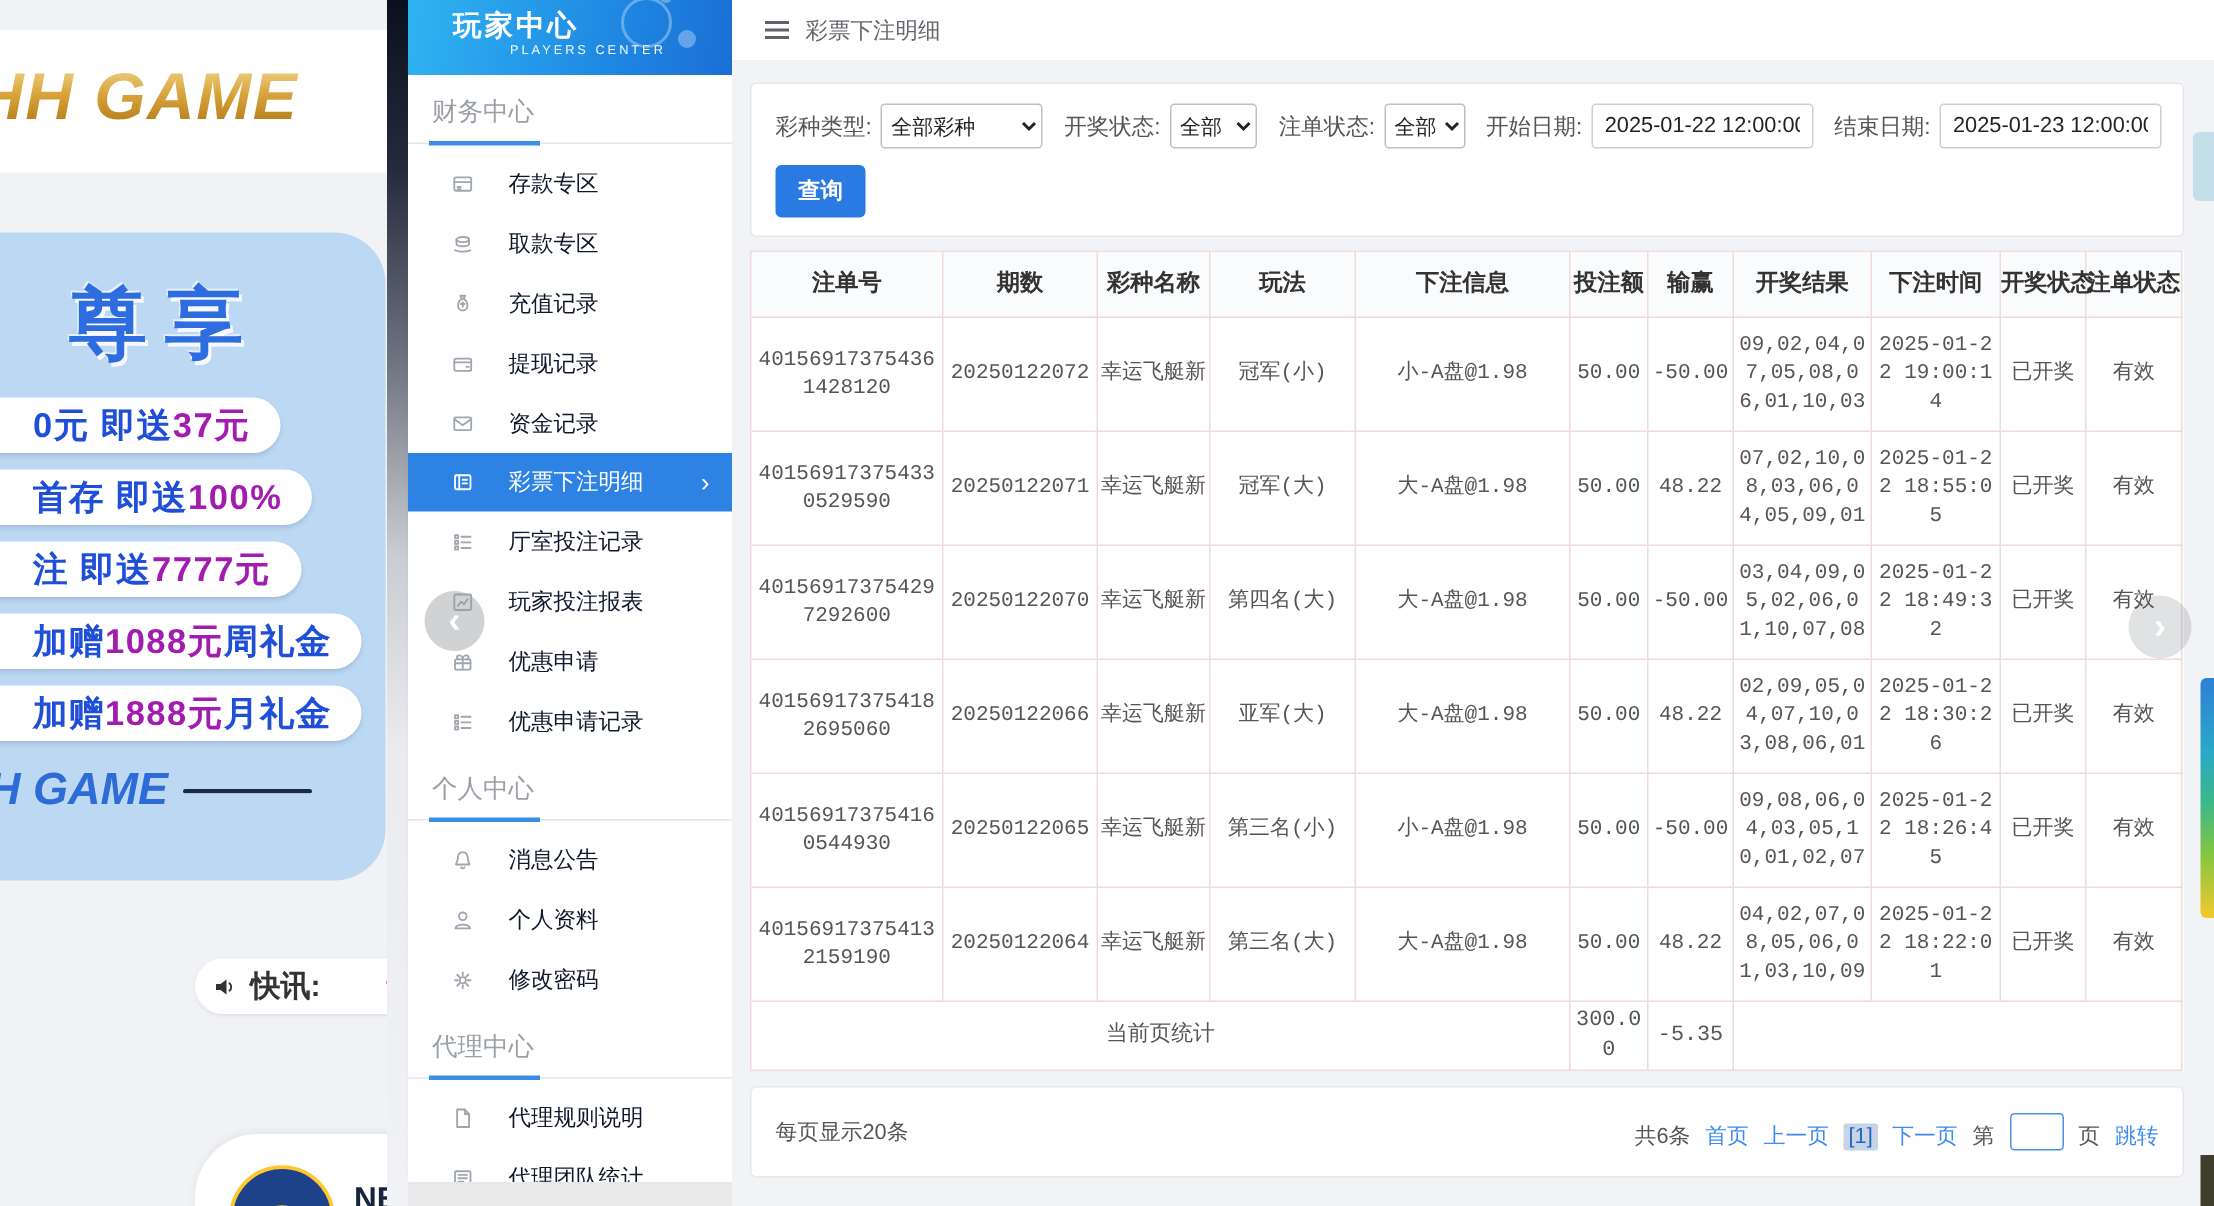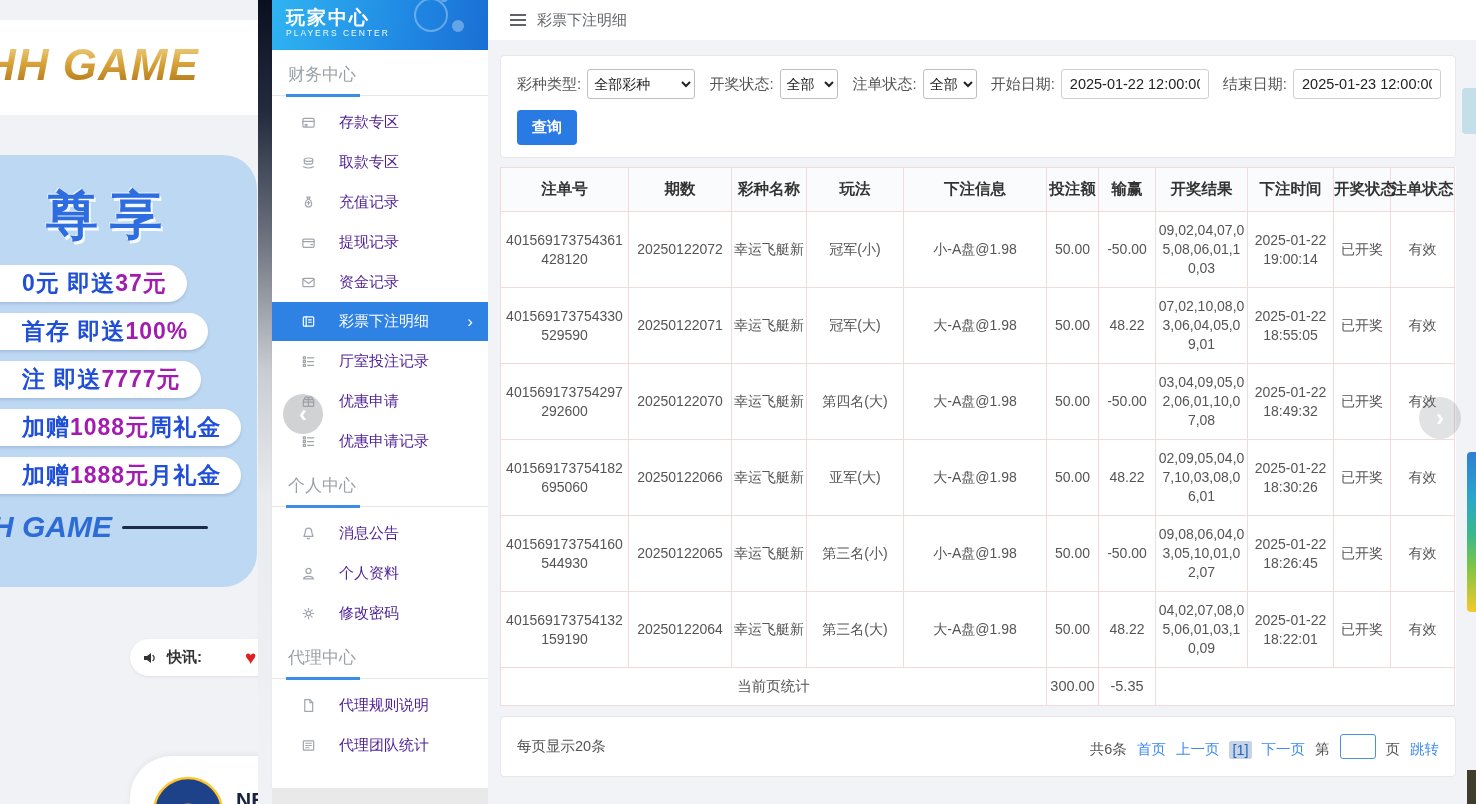--- a/index.html
+++ b/index.html
@@ -10,45 +10,45 @@
   .left-page { position:absolute; left:0; top:0; width:258px; height:804px; background:#f0f2f5; overflow:hidden;margin-top:20px; }
   .left-header { height:95px; background:#fff; overflow:hidden; }
   .logo-text { display:inline-block; margin:20px 0 0 -16px; font-size:44px; font-style:italic; font-weight:900; letter-spacing:1px; background:linear-gradient(180deg,#f3dc96 0%,#d9a43c 45%,#a96f10 100%); -webkit-background-clip:text; background-clip:text; color:transparent; white-space:nowrap; }
   .promo-panel { position:absolute; left:-22px; top:135px; width:279px; height:432px; background:#bdd8f2; border-radius:0 34px 34px 0; overflow:hidden; }
   .promo-title { margin:26px 0 14px 68px; font-size:52px; font-weight:900; letter-spacing:12px; color:#2d6de0; text-shadow:2px 3px 0 rgba(255,255,255,.85), -1px -1px 0 rgba(255,255,255,.6); }
   .promo-pill { width:fit-content; height:37px; margin:11px 0; padding:0 20px 0 44px; background:#fff; border-radius:20px; box-shadow:0 2px 3px rgba(90,120,160,.25); display:flex; align-items:center; font-size:23px; font-weight:800; letter-spacing:1px; white-space:nowrap; }
   .pp-blue { color:#1f4fd8; } .pp-red { color:#a21caf; }
   .promo-watermark { display:flex; align-items:center; gap:10px; margin:16px 0 0 14px; font-size:30px; font-style:italic; font-weight:900; color:#2d6cd6; }
   .promo-dash { width:86px; border-top:3px solid #1b2a4a; border-radius:2px; }
   .news-pill { position:absolute; left:130px; top:619px; width:210px; height:37px; background:#fff; border-radius:19px; display:flex; align-items:center; padding:0 12px; gap:9px; box-shadow:0 1px 3px rgba(0,0,0,.08); }
-  .news-label { font-size:15px; font-weight:700; color:#333; }
+  .news-label { font-size:20px; font-weight:700; color:#333; }
   .news-heart { color:#e02020; font-size:19px; margin-left:34px; }
   .bottom-card { position:absolute; left:130px; top:736px; width:260px; height:120px; background:#fff; border-radius:42px 0 0 0; box-shadow:0 -2px 6px rgba(0,0,0,.05); }
   .team-logo { position:absolute; left:22px; top:20px; }
   .bottom-card-title { position:absolute; left:106px; top:32px; font-size:21px; font-weight:800; color:#18233f; }
 
   
   .divider-strip { position:absolute; left:258px; top:0; width:14px; height:804px;
     background:linear-gradient(180deg,#0a101f 0%,#242b3d 14%,#6e7480 30%,#c9ccd2 46%,#e9ebee 62%,#f0f2f5 100%); }
 
   
   .sidebar { position:absolute; left:272px; top:0; width:216px; height:788px; background:#fff; box-shadow:1px 0 4px rgba(0,0,0,.06); }
-  .sidebar-header { height:50px; background:linear-gradient(100deg,#2fb4f2 0%,#1f86e2 65%,#1a6fd4 100%); position:relative; overflow:hidden; padding:7px 0 0 14px; color:#fff; }
+  .sidebar-header { height:50px; background:linear-gradient(100deg,#2fb4f2 0%,#1f86e2 65%,#1a6fd4 100%); position:relative; overflow:hidden; padding:7px 0 0 30px; color:#fff; }
   .sb-title { font-size:19px; font-weight:700; letter-spacing:2px; line-height:21px; }
-  .sb-sub { font-size:8.5px; letter-spacing:2px; opacity:.95; }
+  .sb-sub { font-size:8.5px; letter-spacing:2px; opacity:.95;margin-left:38px; }
   .sb-art { position:absolute; right:6px; top:-6px; width:90px; height:62px; opacity:.35; }
   .sb-art i { position:absolute; border:2px solid #eaf6ff; border-radius:50%; display:block; }
   .sb-art .a1 { width:34px; height:34px; left:22px; top:4px; }
   .sb-art .a2 { width:12px; height:12px; left:60px; top:26px; background:#eaf6ff; }
   .sb-art .a3 { width:8px; height:8px; left:48px; top:0; background:#eaf6ff; }
   .side-body { overflow:hidden; height:738px; }
   .section-title { font-size:17px; color:#9aa0a6; padding:13px 16px 9px; }
   .section-underline { position:relative; height:1px; background:#e6e6e6; margin-bottom:6px; }
   .section-underline::before { content:''; position:absolute; left:14px; top:-1px; width:74px; height:3px; background:#3a8ee6; }
-  .menu-item { height:40px; display:flex; align-items:center; padding-left:28px; gap:23px; color:#4c1d95; font-size:15px; cursor:pointer; }
+  .menu-item { height:40px; display:flex; align-items:center; padding-left:28px; gap:23px; color:#0f172a; font-size:15px; cursor:pointer; }
   .mi-icon { color:#a0a6ae; display:flex; width:16px; justify-content:center; }
   .menu-item.active { background:#2e82e4; color:#fff; position:relative; height:39px; }
   .menu-item.active .mi-icon { color:#fff; }
   .menu-chev { position:absolute; right:15px; font-size:17px; line-height:1; }
   .sidebar-bottom-gray { position:absolute; left:272px; top:788px; width:216px; height:16px; background:#e9e9e9; }
 
   
   .circle-btn { position:absolute; border-radius:50%; display:flex; align-items:center; justify-content:center; color:#fff; cursor:pointer; z-index:6; font-size:24px; font-weight:700; }
   .circle-left { left:283px; top:394px; width:40px; height:40px; background:rgba(150,155,160,.45); }
   .circle-right { left:1419px; top:397px; width:42px; height:42px; background:rgba(70,75,80,.16); }
@@ -63,21 +63,21 @@
   .filter-card { margin:15px 12px 0; width:956px; background:#fff; border:1px solid #e7e7e7; border-radius:4px; padding:13px 14px 12px; }
   .filter-row { display:flex; align-items:center; font-size:15px; color:#555; white-space:nowrap; }
   .filter-row label { margin:0 6px 0 14px; }
   .filter-row label:first-child { margin-left:2px; }
   .filter-row select { height:30px; border:1px solid #bfbfbf; border-radius:3px; background:#fff; color:#222; font-size:14px; font-family:inherit; padding:0 2px; }
   .sel-type { width:122px; } .sel-draw { width:66px; } .sel-order { width:54px; }
   .filter-row input[type=text] { height:30px; width:148px; border:1px solid #cfcfcf; border-radius:3px; padding:0 8px; font-size:14.5px; color:#222; font-family:inherit; }
   .search-btn { margin-top:11px; margin-left:2px; background:#2a7ae4; color:#fff; border:none; border-radius:4px; font-size:15px; font-weight:700; padding:8px 15px; cursor:pointer; font-family:inherit; }
 
   .table-card { margin:9px 12px 0; width:956px; background:#fff; }
-  table.bets { width:944px; border-collapse:collapse; table-layout:fixed; background:#fff; }
+  table.bets { width:944px; border-collapse:collapse; table-layout:fixed; background:#fff;font-family:Liberation Mono, monospace; }
   .bets th, .bets td { border:1px solid #f0dada; text-align:center; vertical-align:middle; padding:3px 2px; word-break:break-all; color:#555; font-size:14px; line-height:1.35; }
   .bets th { background:#fafbfc; color:#333; font-size:15.5px; font-weight:700; height:44px; word-break:keep-all; padding:4px 0; }
   .bets tbody tr.data-row { height:76px; }
   .bets tr.stat-row { height:38px; }
   .bets tr.stat-row td { font-size:14.5px; }
 
   .pagination-card { margin:10px 12px 0; width:956px; height:61px; background:#fff; border:1px solid #e7e7e7; border-radius:4px; display:flex; align-items:center; justify-content:space-between; padding:0 16px; font-size:14.5px; color:#555; }
   .pager { display:flex; align-items:flex-end; gap:10px; }
   .pg-link { color:#3d8bf2; cursor:pointer; }
   .pg-current { background:#c6d4e4; color:#2264c5; padding:1px 3px; border-radius:2px; cursor:default; }
@@ -224,20 +224,29 @@
         <div class="menu-item">
           <span class="mi-icon">
             <svg viewBox="0 0 16 16" width="15" height="15" fill="none" stroke="currentColor" stroke-width="1.3" stroke-linecap="round" stroke-linejoin="round">
               <rect x="2.5" y="3" width="2.2" height="2.2"></rect>
               <rect x="2.5" y="7" width="2.2" height="2.2"></rect>
               <rect x="2.5" y="11" width="2.2" height="2.2"></rect>
               <path d="M7 4.1h6.5M7 8.1h6.5M7 12.1h6.5"></path>
             </svg>
           </span>
           <span>厅室投注记录</span>
+        </div>
+        <div class="menu-item">
+          <span class="mi-icon">
+            <svg viewBox="0 0 16 16" width="15" height="15" fill="none" stroke="currentColor" stroke-width="1.3" stroke-linecap="round" stroke-linejoin="round">
+              <rect x="2" y="2.5" width="12" height="11" rx="1"></rect>
+              <path d="M4.5 10.6l2.4-3 2 1.8 2.6-3.6"></path>
+            </svg>
+          </span>
+          <span>玩家投注报表</span>
         </div>
         <div class="menu-item">
           <span class="mi-icon">
             <svg viewBox="0 0 16 16" width="15" height="15" fill="none" stroke="currentColor" stroke-width="1.3" stroke-linecap="round" stroke-linejoin="round">
               <rect x="2.5" y="6" width="11" height="7.3" rx="0.8"></rect>
               <path d="M2.5 8.7h11M8 6v7.3M5.6 6C3.6 6 3 3.1 5.6 3.1 7 3.1 8 4.6 8 6M10.4 6c2 0 2.6-2.9 0-2.9C9 3.1 8 4.6 8 6"></path>
             </svg>
           </span>
           <span>优惠申请</span>
         </div>

